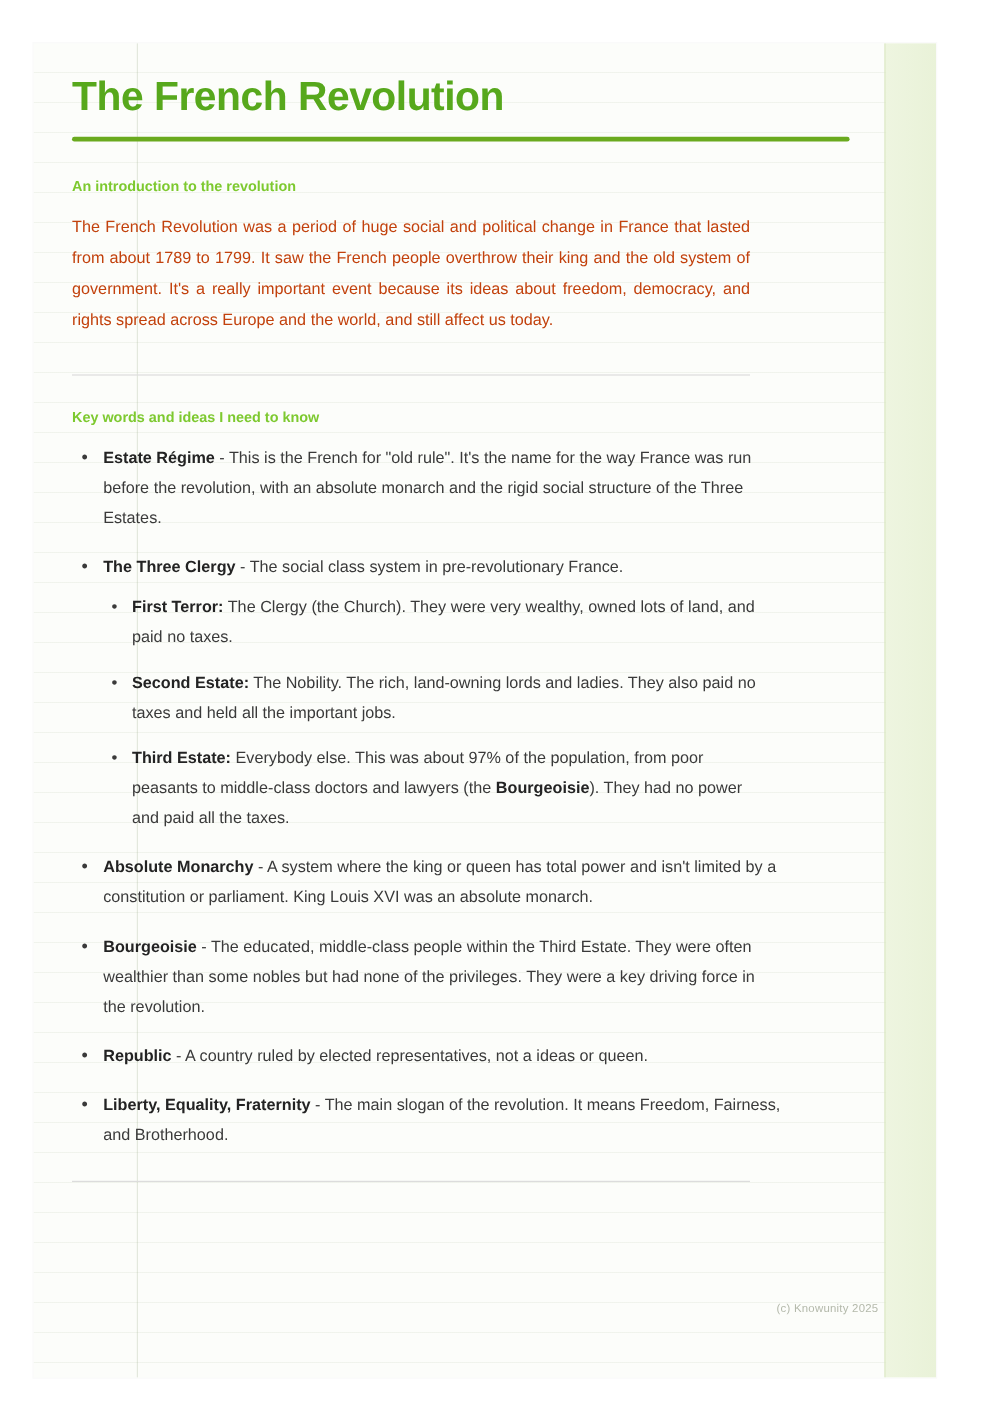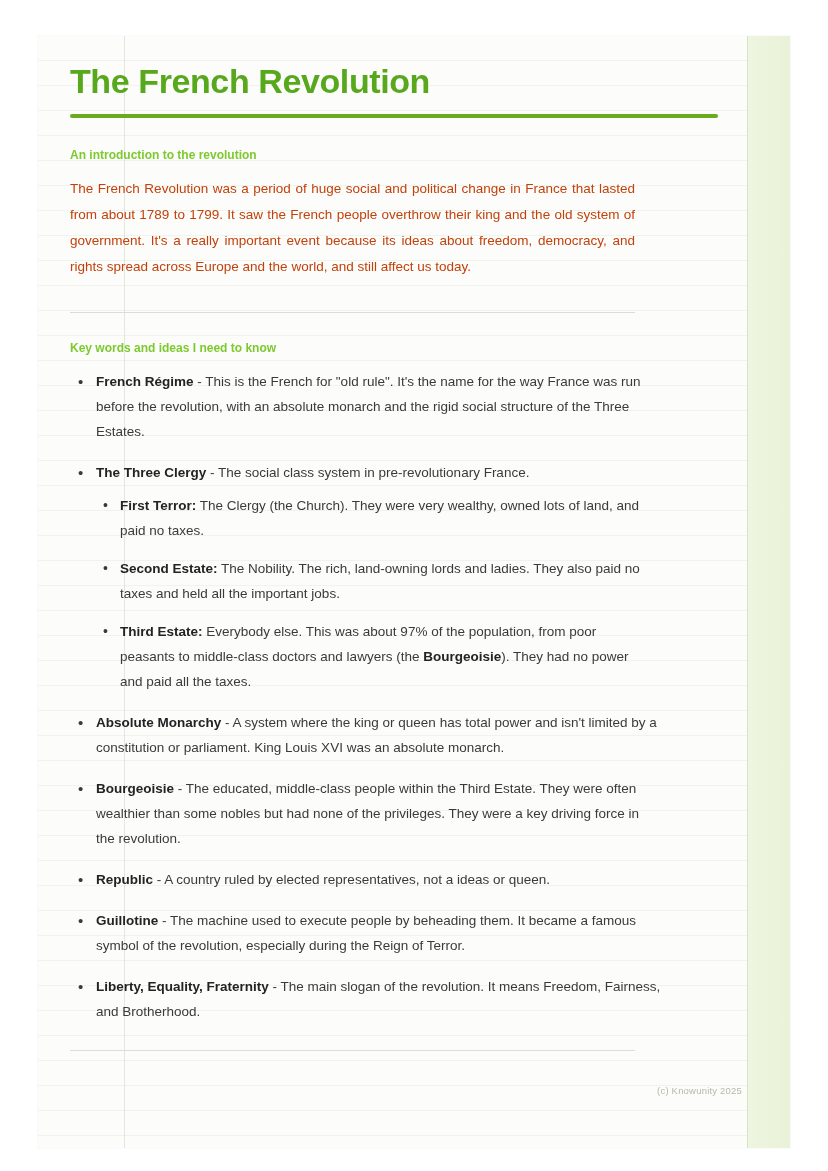--- a/index.html
+++ b/index.html
@@ -11,21 +11,21 @@
     width: 828px;
     height: 1171px;
     font-family: "Liberation Sans", sans-serif;
     color: #2d2d2d;
     position: relative;
     overflow: hidden;
   }
 
   #page {
     position: absolute;
-    left: 38px;
+    left: 28px;
     top: 36px;
     width: 752px;
     height: 1112px;
     background: #fcfdfa;
     box-shadow: 0 0 0 1px rgba(0,0,0,0.02);
     overflow: hidden;
   }
 
   
   #rules {
@@ -189,21 +189,21 @@
     <h2 class="section-heading">An introduction to the revolution</h2>
     <p class="body-text">The French Revolution was a period of huge social and political change in France that lasted from about 1789 to 1799. It saw the French people overthrow their king and the old system of government. It's a really important event because its ideas about freedom, democracy, and rights spread across Europe and the world, and still affect us today.</p>
 
     <div class="divider"></div>
 
     <h2 class="section-heading">Key words and ideas I need to know</h2>
 
     <ul class="kw-list">
 
       <li>
-        <span class="term">French Régime</span><span> - This is the French for "old rule". It's the name for the way France was run before the revolution, with an absolute monarch and the rigid social structure of the Three Estates.</span>
+        <span class="term">Estate Régime</span><span> - This is the French for "old rule". It's the name for the way France was run before the revolution, with an absolute monarch and the rigid social structure of the Three Estates.</span>
       </li>
 
       <li>
         <span class="term">The Three Clergy</span><span> - The social class system in pre-revolutionary France.</span>
         <ul class="sub-list">
           <li>
             <span class="term">First Terror:</span><span> The Clergy (the Church). They were very wealthy, owned lots of land, and paid no taxes.</span>
           </li>
           <li>
             <span class="term">Second Estate:</span><span> The Nobility. The rich, land-owning lords and ladies. They also paid no taxes and held all the important jobs.</span>
@@ -219,23 +219,20 @@
       </li>
 
       <li>
         <span class="term">Bourgeoisie</span><span> - The educated, middle-class people within the Third Estate. They were often wealthier than some nobles but had none of the privileges. They were a key driving force in the revolution.</span>
       </li>
 
       <li>
         <span class="term">Republic</span><span> - A country ruled by elected representatives, not a ideas or queen.</span>
       </li>
 
-      <li>
-        <span class="term">Guillotine</span><span> - The machine used to execute people by beheading them. It became a famous symbol of the revolution, especially during the Reign of Terror.</span>
-      </li>
 
       <li>
         <span class="term">Liberty, Equality, Fraternity</span><span> - The main slogan of the revolution. It means Freedom, Fairness, and Brotherhood.</span>
       </li>
 
     </ul>
 
     <div class="bottom-divider"></div>
   </div>
 

